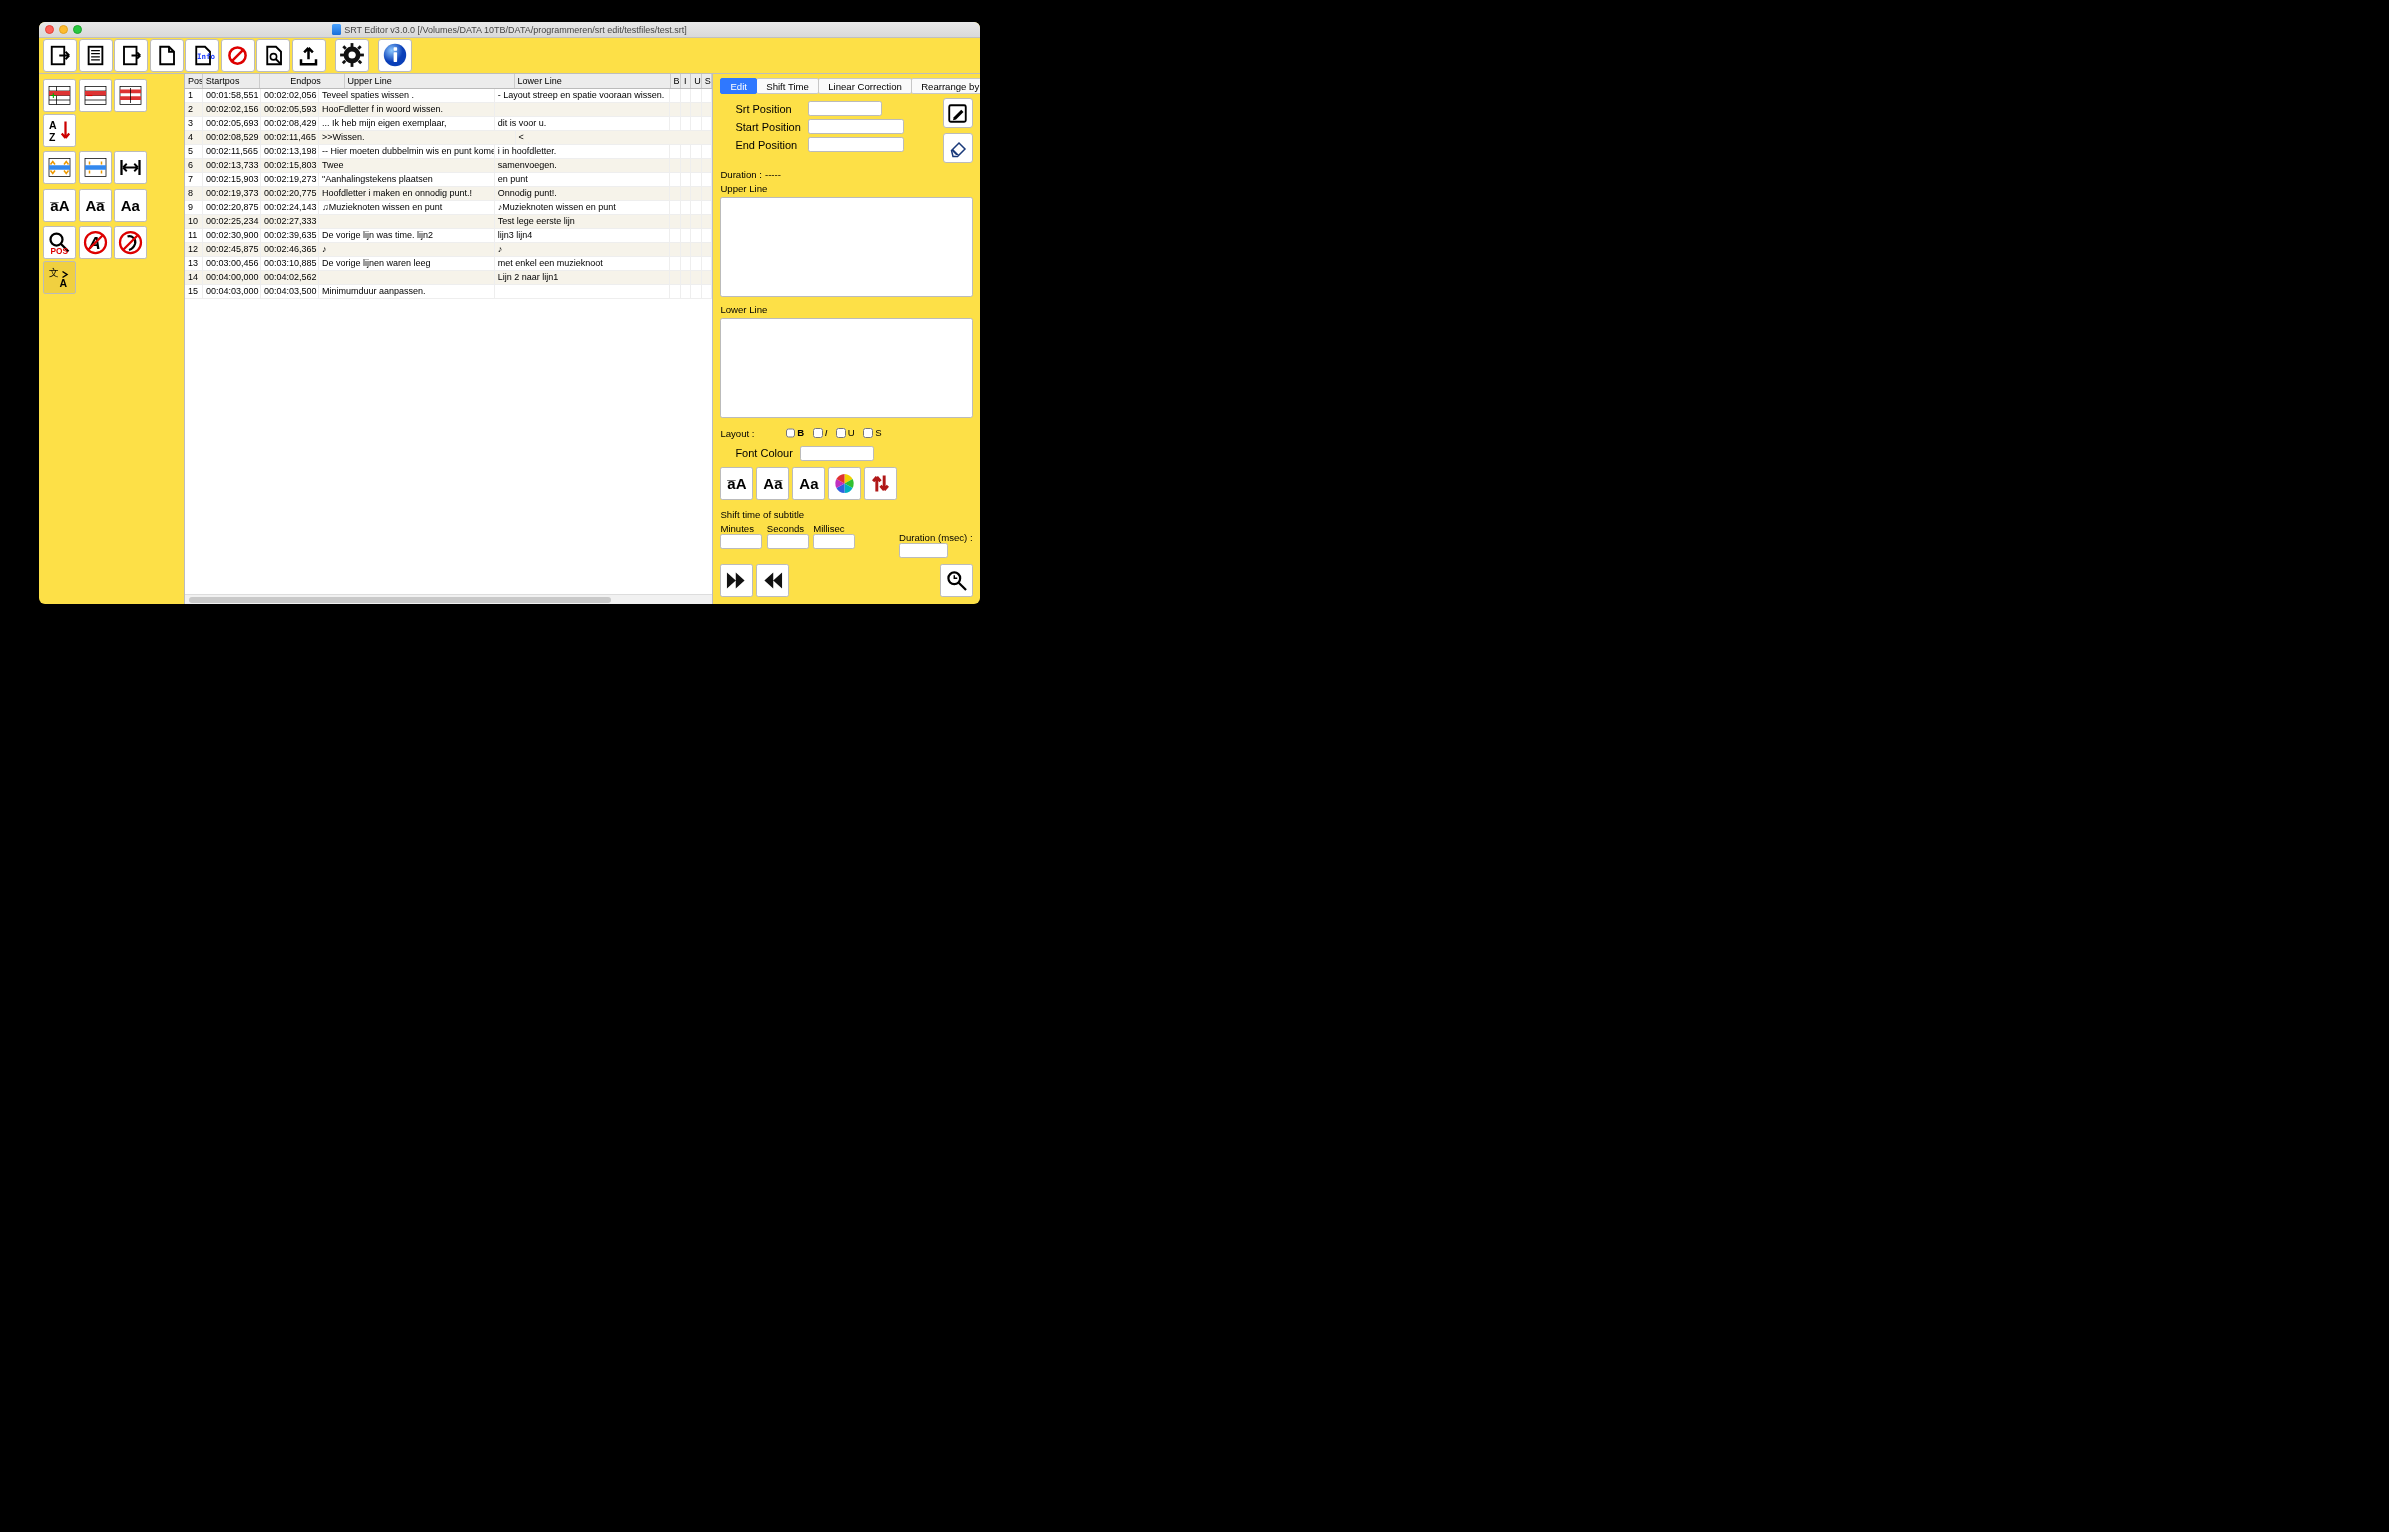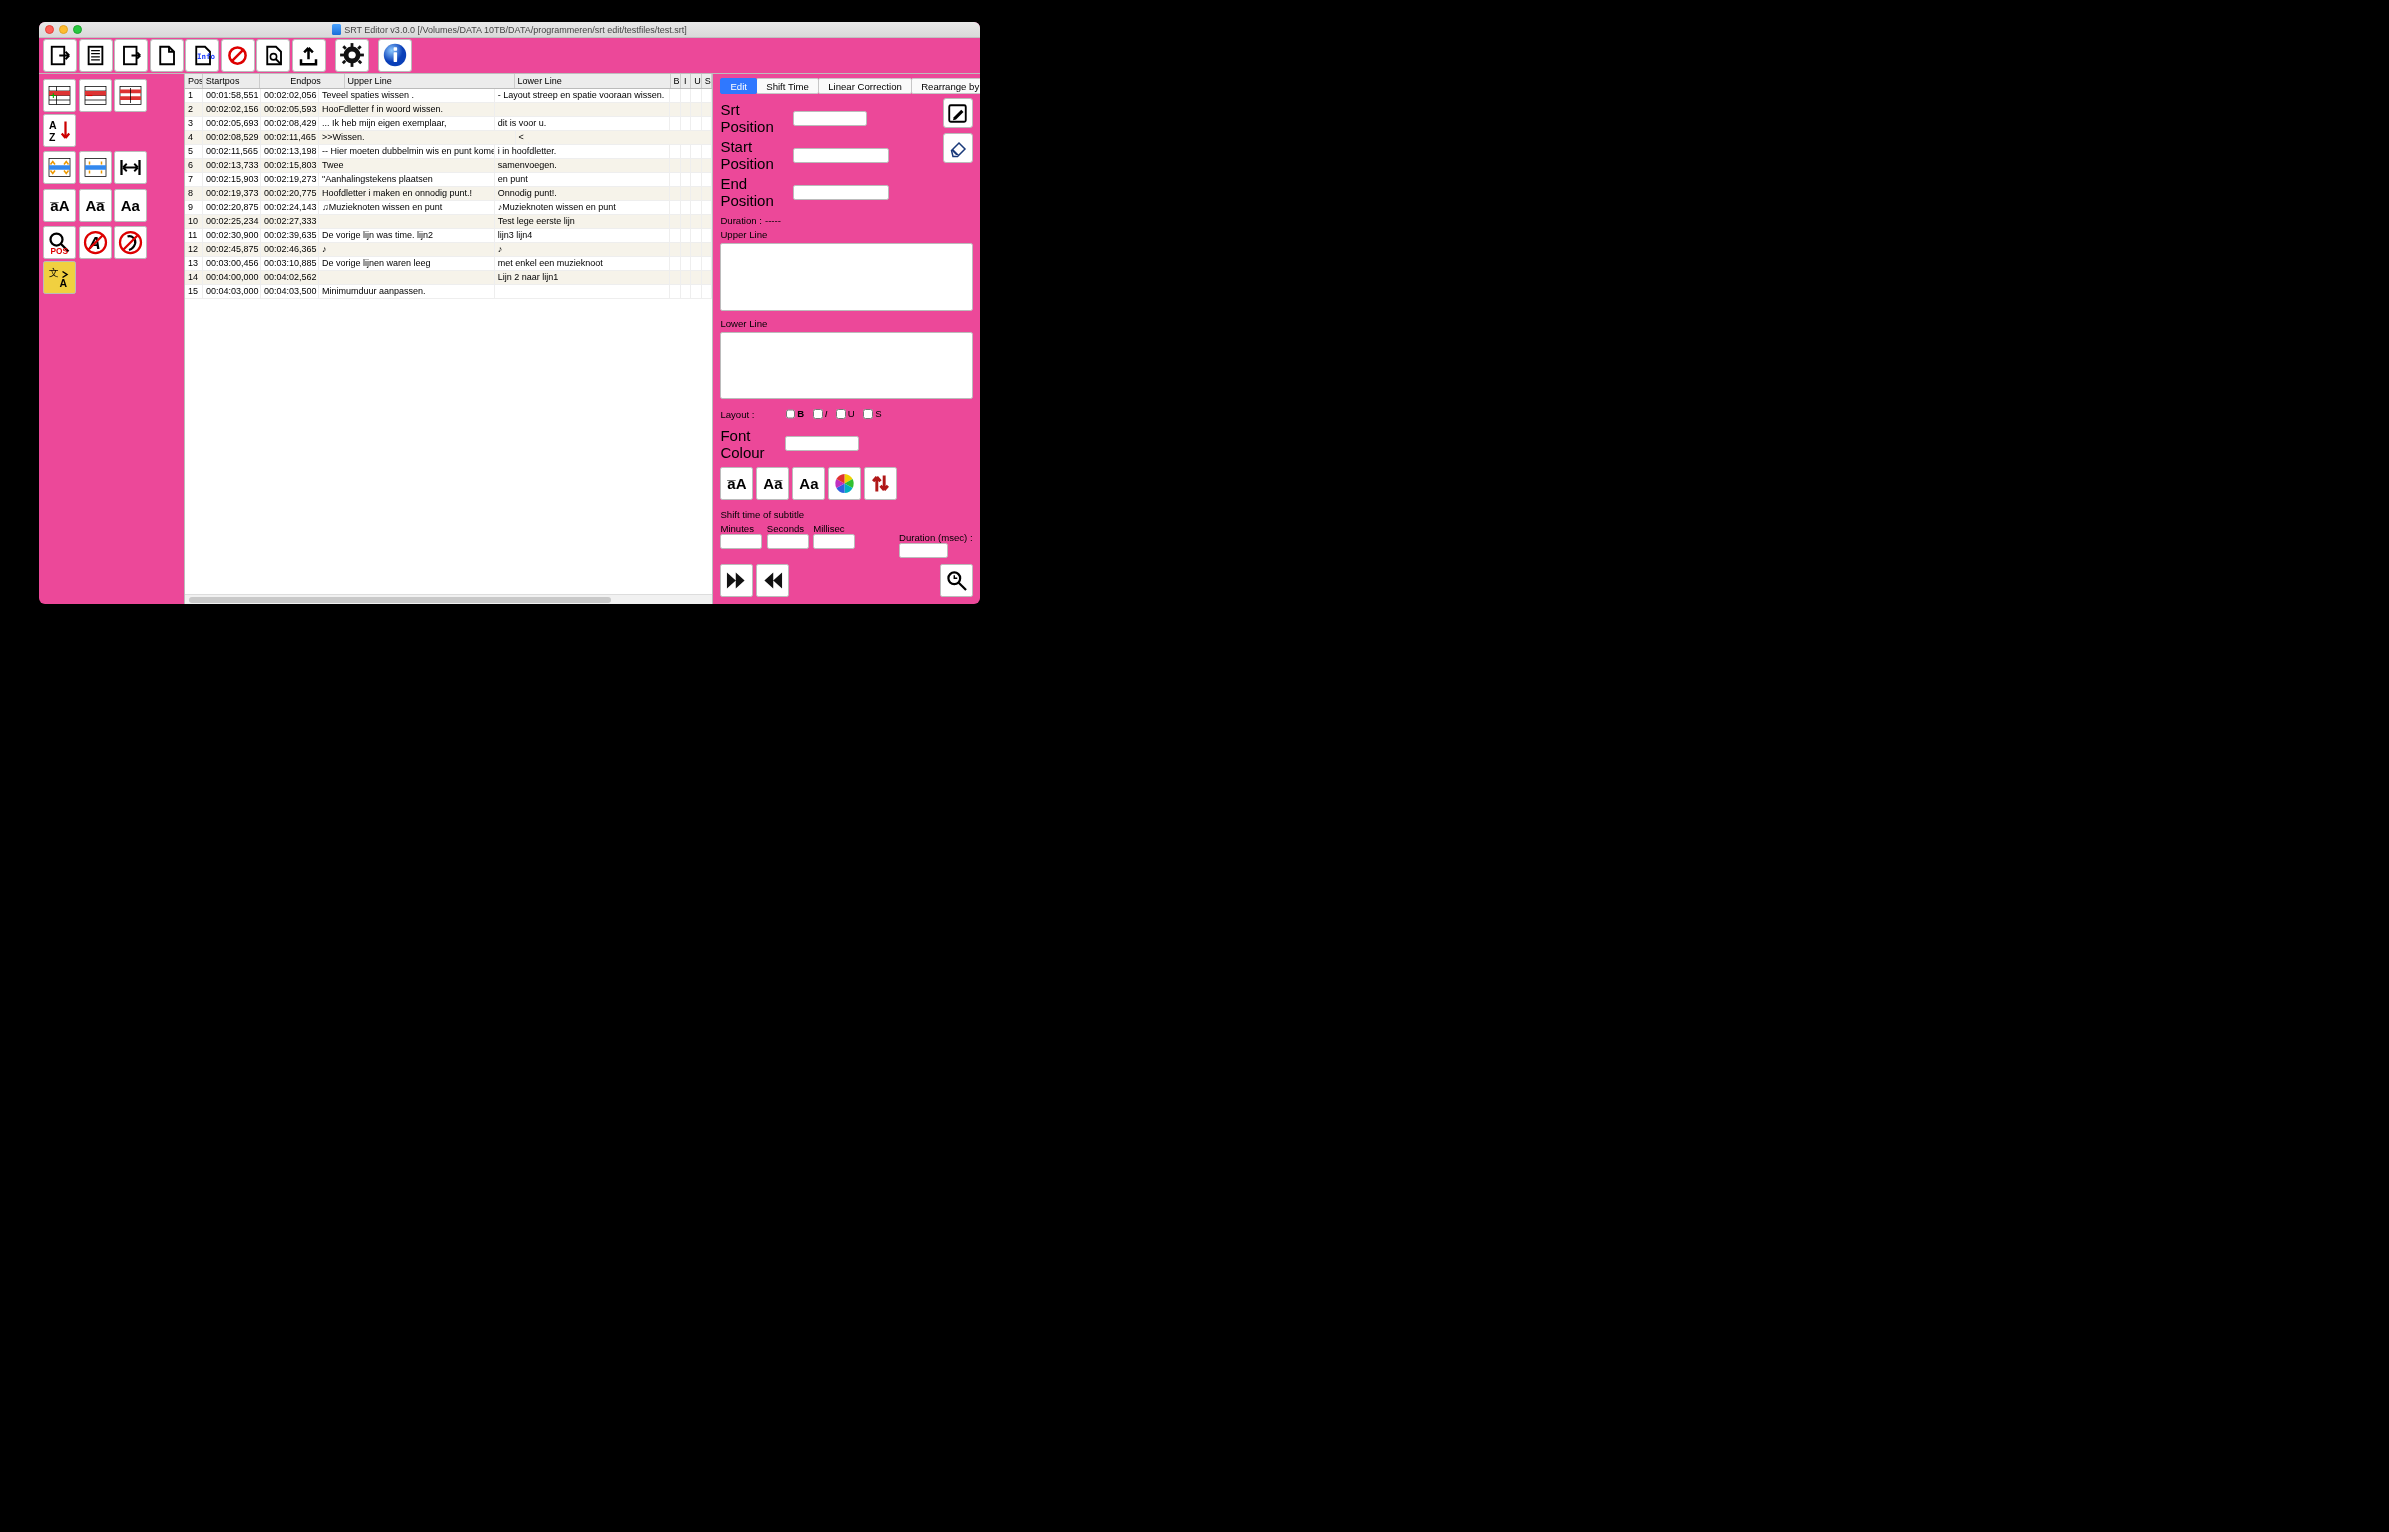--- a/index.html
+++ b/index.html
@@ -9,21 +9,21 @@
     font-size: 9.6px;
     width: 1017px;
     height: 652px;
     overflow: hidden;
     position: relative;
   }
   .window {
     position: absolute;
     left: 39px; top: 22px;
     width: 941px; height: 582px;
-    background: #ec4899;
+    background: #fde047;
     border-radius: 6px;
     box-shadow: 0 7.4px 30px rgba(0,0,0,.5);
     display: flex;
     flex-direction: column;
     overflow: hidden;
   }
   .titlebar {
     height: 16.3px;
     background: linear-gradient(#e8e8e8,#d9d9d9);
     border-bottom: 0.7px solid #c0c0c0;
@@ -125,21 +125,21 @@
     display:flex; flex-direction:column; gap:3px;
   }
   .tabs { display:flex; gap:0; align-items:center; font-size:9.6px; height:18px;}
   .tab {
     padding: 1.5px 9px; border:0.7px solid #c7c7c7; background:#fafafa;
     border-radius:2px; cursor:pointer; white-space:nowrap;
   }
   .tab + .tab { margin-left:-0.7px; }
   .tab.active { background:#2f78ff; color:#fff; border-color:#2f78ff; z-index:1; }
   .frow { display:flex; align-items:center; gap:6px; margin-top:3px;}
-  .frow label { width:67px; font-size:15px; }
+  .frow label { width:67px; font-size:11px;margin-left:15px; }
   .frow input[type=text] {
     height:15px; border:0.7px solid #bbb; border-radius:2.2px;
     padding:0 3px; font-size:9px; background:#fff;
   }
   .w100 { width:74px; }
   .w130 { width:96px; }
   .wfull { flex:1; width:100%; }
   .iconbtn {
     width:30px; height:30px; background:#fff; border:0.7px solid #bbb; border-radius:3px;
     display:flex; align-items:center; justify-content:center; cursor:pointer;

